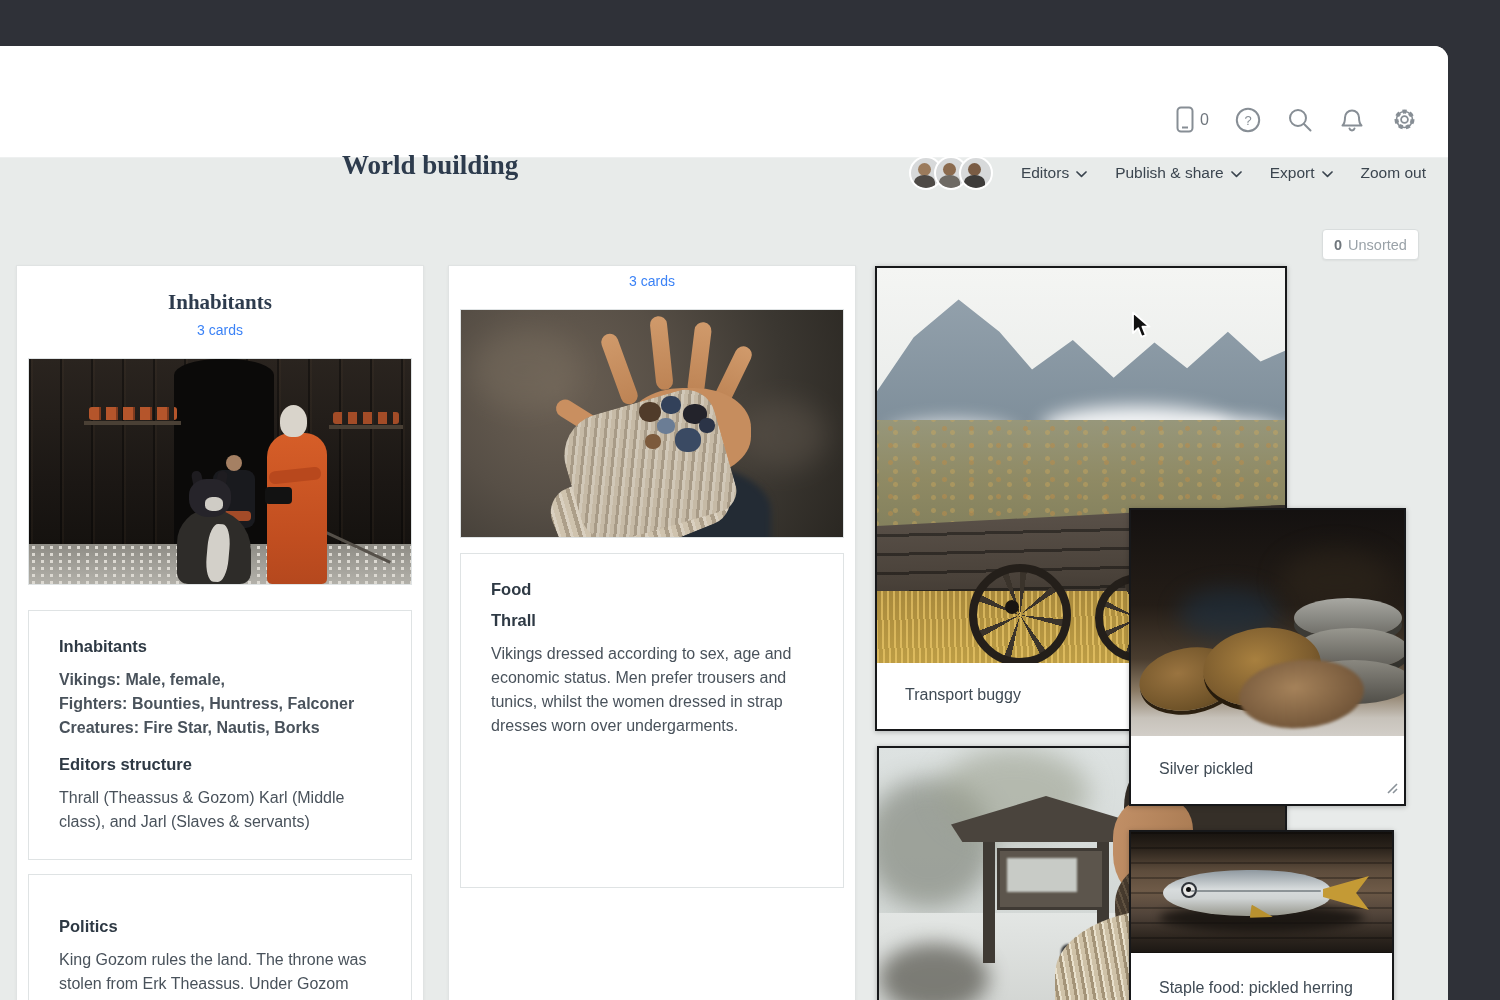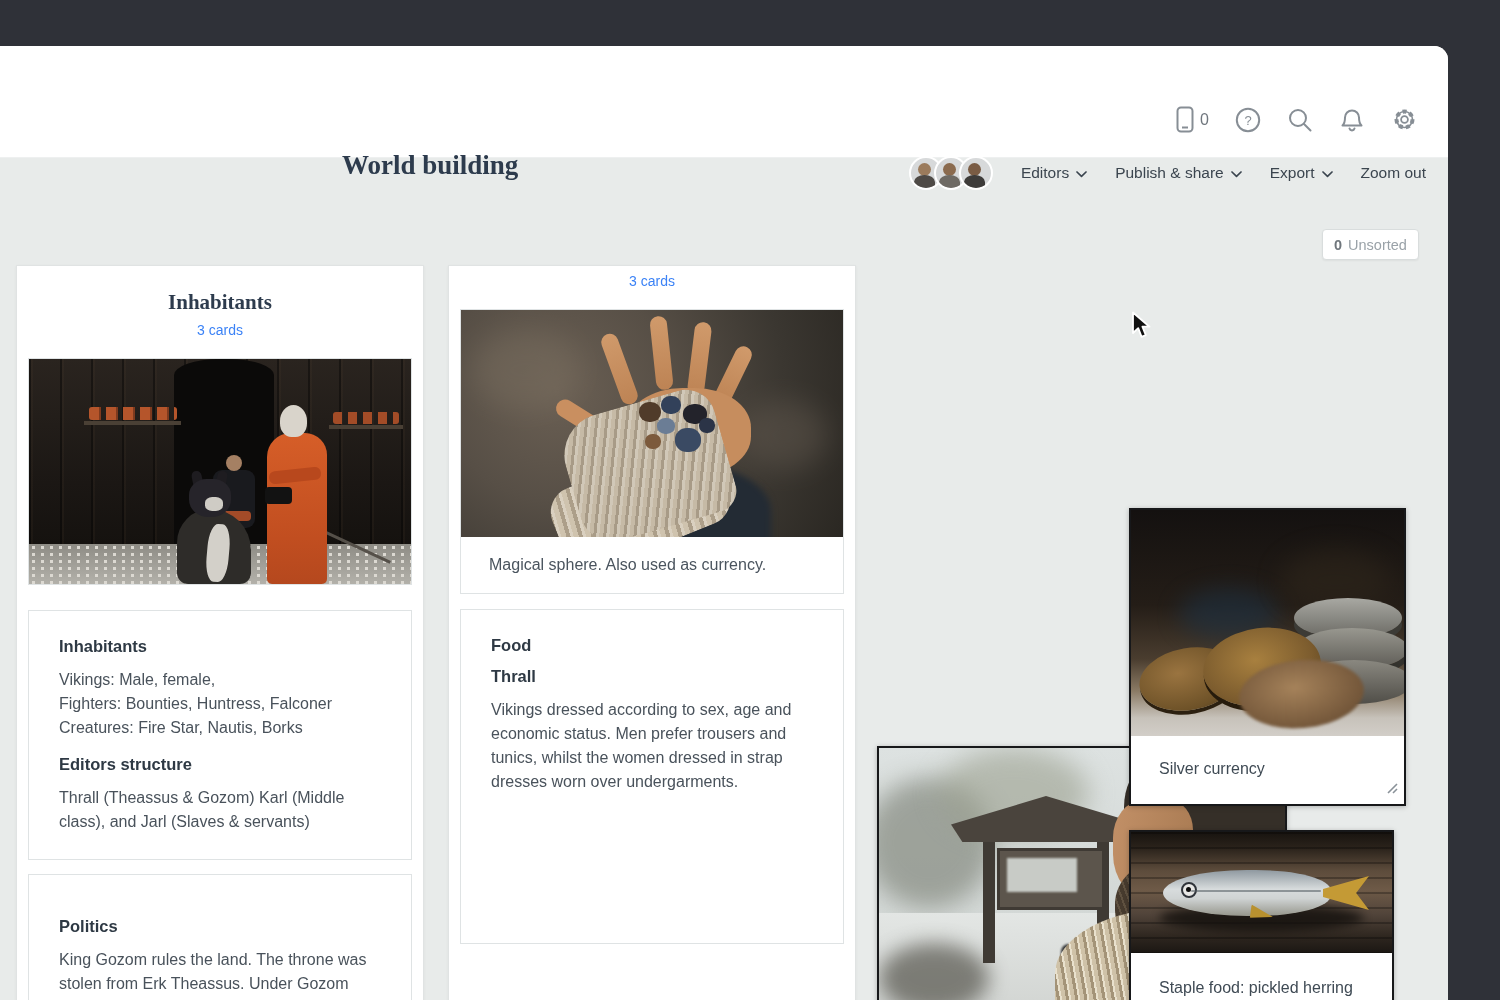--- a/index.html
+++ b/index.html
@@ -44,21 +44,21 @@
   #col2{left:448px;height:900px;}
   .col-title{font-family:"Liberation Serif","DejaVu Serif",serif;font-weight:bold;font-size:21px;
              color:#2d3b4d;text-align:center;margin:24px 0 0;}
   .col-sub{font-size:14px;color:#3b82f6;text-align:center;margin-top:7px;}
   .ccard{margin:0 11px;background:#fff;border:1px solid #dfe3e4;box-sizing:border-box;}
   .imgcard{margin-top:20px;}
   .imgframe{position:relative;overflow:hidden;}
   .textcard{padding:26px 30px;}
   .textcard h4{margin:0 0 12px;font-size:16.5px;color:#2e3944;}
   .textcard p{margin:0 0 15px;font-size:16px;line-height:24px;color:#49525b;}
-  .pre{white-space:pre-line;}
+  .pre{white-space:pre-line;font-weight:bold;}
   .imcaption{padding:19px 28px;font-size:16px;color:#4a545e;}
 
   
   .fcard{position:absolute;background:#fff;border:2px solid #17181a;box-sizing:border-box;
          box-shadow:0 1px 5px rgba(0,0,0,.25);}
   .fcard .imgframe{width:100%;}
   .fcaption{display:flex;align-items:center;padding-left:28px;font-size:16px;color:#3f4a54;position:relative;}
   .rhandle{position:absolute;right:6px;bottom:6px;}
 
   
@@ -367,31 +367,48 @@
               <div class="hs-glove"></div>
             <div class="hs-stone hs-s1"></div>
               <div class="hs-stone hs-s2"></div>
               <div class="hs-stone hs-s3"></div>
               <div class="hs-stone hs-s4"></div>
               <div class="hs-stone hs-s5"></div>
               <div class="hs-stone hs-s6"></div>
               <div class="hs-stone hs-s7"></div>
           </div>
         </div>
-        <div class="imcaption">Magical sphere. Also used as currency.</div>
       </div>
 
       <div class="ccard textcard" style="margin-top:15px;height:335px;">
         <h4>Food</h4>
         <h4>Thrall</h4>
         <p>Vikings dressed according to sex, age and economic status. Men prefer trousers and tunics, whilst the women dressed in strap dresses worn over undergarments.</p>
       </div>
 
     </div>
 
+    <div class="fcard" style="left:875px;top:108px;width:412px;height:465px;z-index:1;">
+      <div class="imgframe" style="height:395px;">
+        <div class="scene img-buggy">
+          <div class="tb-mtn-far"></div>
+          <div class="tb-mist1"></div>
+            <div class="tb-mist2"></div>
+            <div class="tb-mist3"></div>
+          <div class="tb-valley"></div>
+          <div class="tb-rope"></div>
+          <div class="tb-wagon"></div>
+          <div class="tb-grass"></div>
+          <div class="tb-wheel tb-w1"></div>
+            <div class="tb-wheel tb-w2"></div>
+            <div class="tb-hub"></div>
+        </div>
+      </div>
+      <div class="fcaption" style="height:64px;">Transport buggy</div>
+    </div>
 
     <div class="fcard" style="left:877px;top:588px;width:410px;height:330px;z-index:2;">
       <div class="imgframe" style="height:278px;">
         <div class="scene img-man">
           <div class="mp-tree1"></div>
             <div class="mp-tree2"></div>
           <div class="mp-snowline"></div>
             <div class="mp-dark1"></div>
           <div class="mp-gate-post1"></div>
             <div class="mp-gate-post2"></div>
@@ -415,21 +432,21 @@
           <div class="sc-blob1"></div>
             <div class="sc-blob2"></div>
           <div class="sc-s1"></div>
             <div class="sc-s2"></div>
             <div class="sc-s3"></div>
           <div class="sc-gold1"></div>
             <div class="sc-gold2"></div>
           <div class="sc-front"></div>
         </div>
       </div>
-      <div class="fcaption" style="height:66px;">Silver currency</div>
+      <div class="fcaption" style="height:66px;">Silver pickled</div>
       <span class="rhandle">
         <svg width="14" height="14" viewBox="0 0 14 14">
             <path d="M4 13 L13 4 M9 13 L13 9" stroke="#8a9299" stroke-width="1.6" fill="none"></path>
           </svg>
       </span>
     </div>
 
     <div class="fcard" style="left:1129px;top:672px;width:265px;height:198px;z-index:4;">
       <div class="imgframe" style="height:121px;">
         <div class="scene img-herring">

